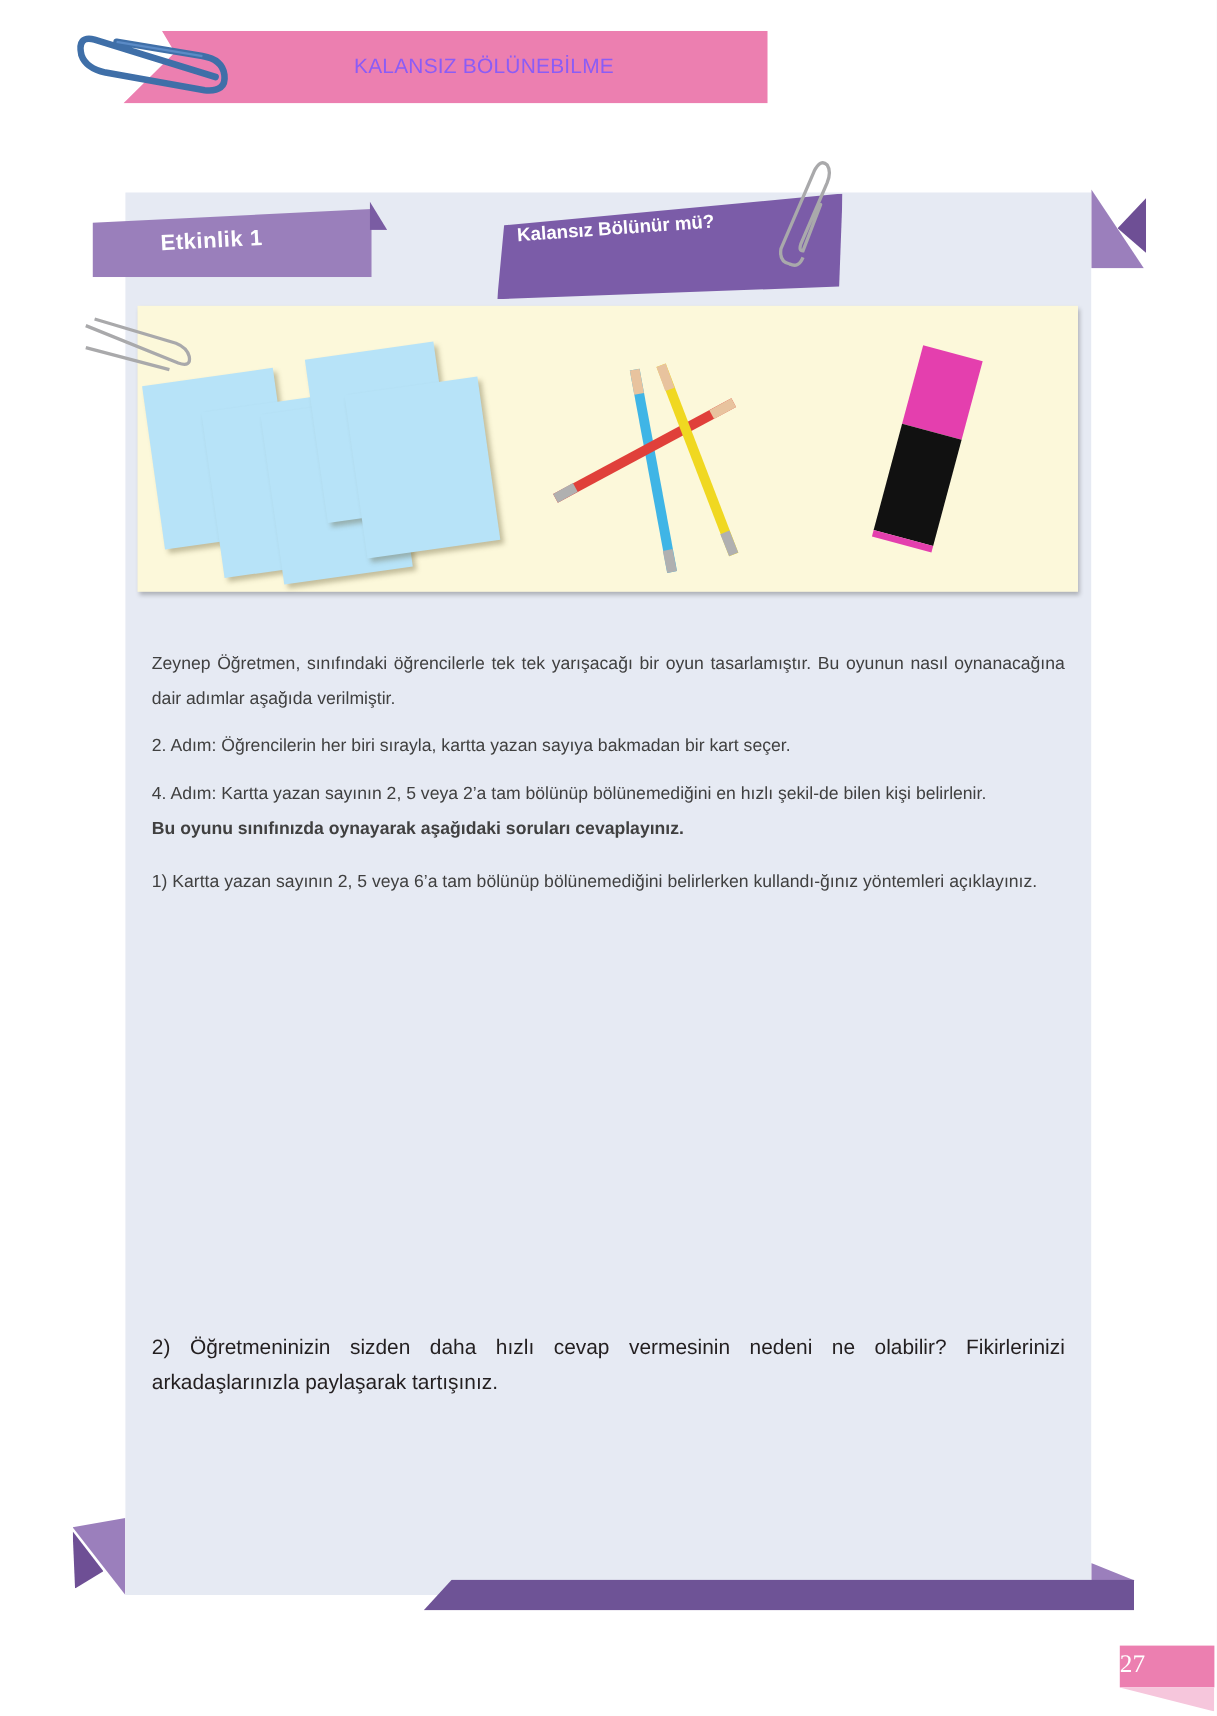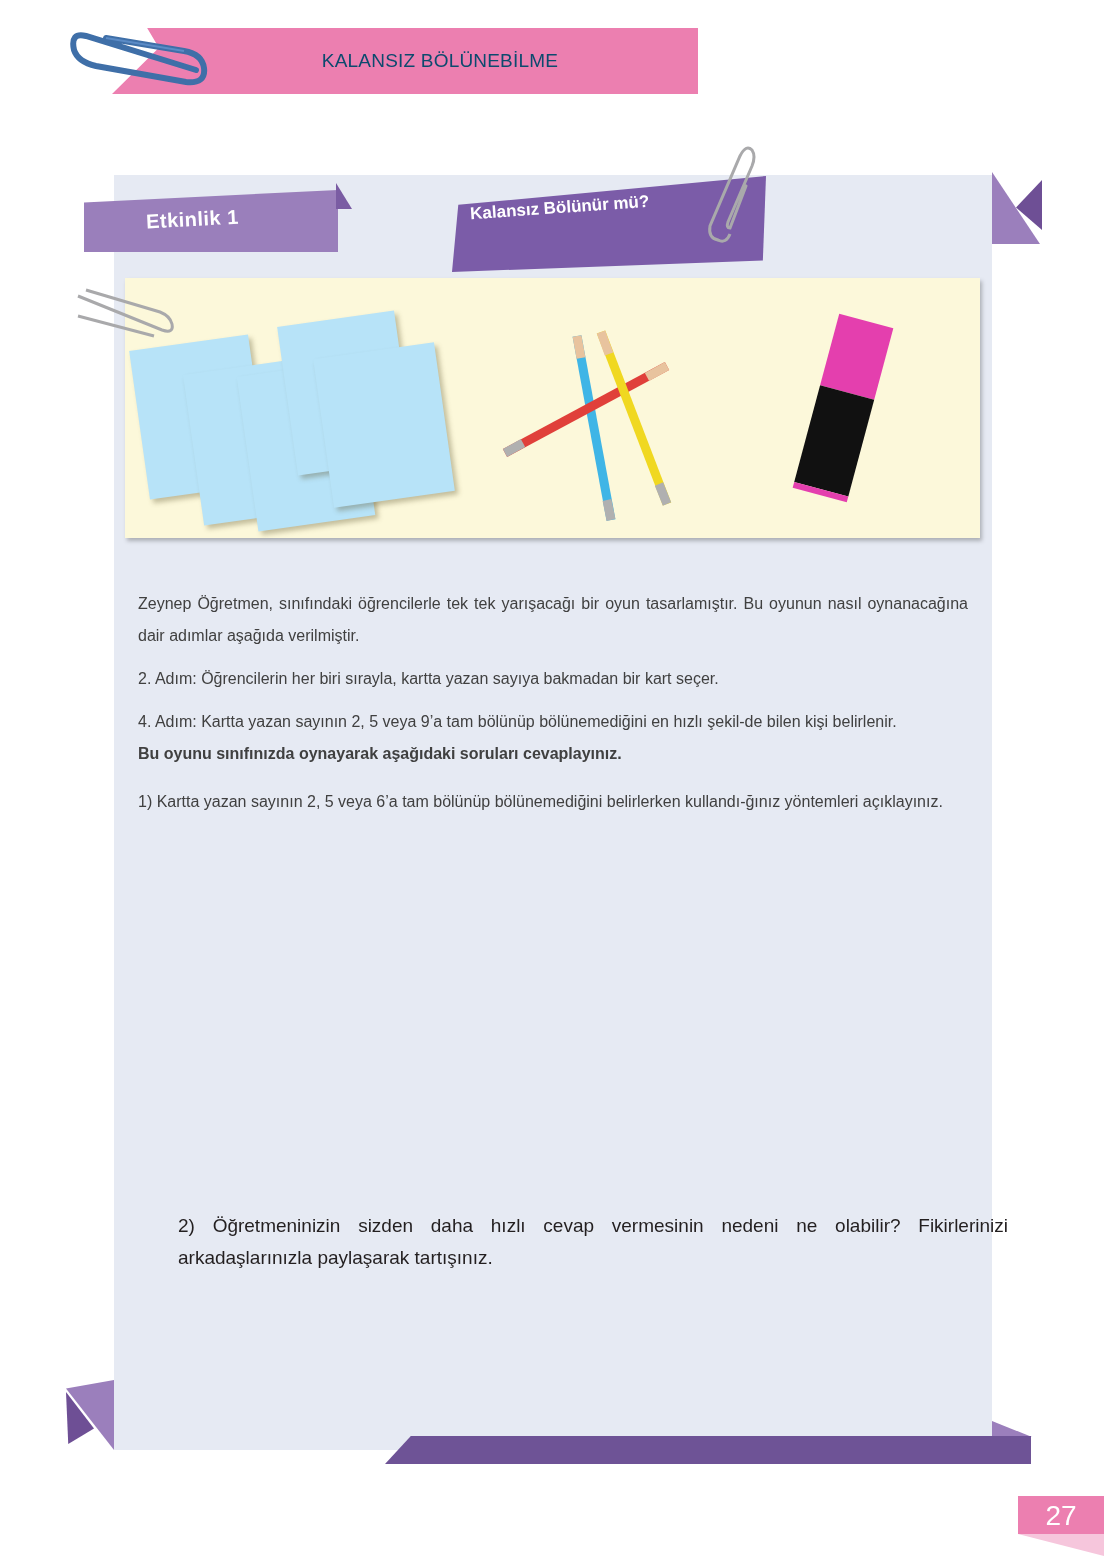--- a/index.html
+++ b/index.html
@@ -4,21 +4,21 @@
 <style>
   html, body { margin: 0; padding: 0; background: #ffffff; }
   body { width: 1106px; height: 1560px; position: relative; overflow: hidden;
          font-family: "Liberation Sans", sans-serif; color: #231f20; }
   .abs { position: absolute; }
 
   
   .header-banner { left: 112px; top: 28px; width: 586px; height: 66px;
     background: #ec7fb0; clip-path: polygon(6% 0, 100% 0, 100% 100%, 0 100%, 8% 30%); }
   .header-title { left: 300px; top: 50px; width: 280px; text-align: center;
-    color: #0c4a6e; font-size: 19px; letter-spacing: 0.2px; }
+    color: #8b5cf6; font-size: 19px; letter-spacing: 0.2px; }
 
   
   .panel { left: 114px; top: 175px; width: 878px; height: 1275px; background: #e6eaf3; }
 
   
   .fold-tr-a { left: 992px; top: 172px; width: 48px; height: 72px; background: #9b7fbc;
     clip-path: polygon(0 0, 100% 100%, 0 100%); }
   .fold-tr-b { left: 1016px; top: 180px; width: 26px; height: 50px; background: #6e4f95;
     clip-path: polygon(100% 0, 100% 100%, 0 55%); }
   .fold-bl-a { left: 66px; top: 1380px; width: 48px; height: 70px; background: #9b7fbc;
@@ -48,29 +48,29 @@
   .illus { left: 125px; top: 278px; width: 855px; height: 260px; background: #fcf8da;
     box-shadow: 2px 3px 4px rgba(0,0,0,0.25); }
 
   .card { position: absolute; background: #b7e3f8; box-shadow: 3px 4px 5px rgba(90,80,40,0.35); }
 
   
   .content { left: 138px; top: 588px; width: 830px; font-size: 16px; line-height: 32px;
     color: #404040; }
   .content p { margin: 0 0 11px 0; text-align: justify; }
   .content p.bold { font-weight: bold; margin-bottom: 16px; }
-  .q2 { left: 138px; top: 1210px; width: 830px; font-size: 19px; line-height: 32px; margin-left: 40px; }
+  .q2 { left: 138px; top: 1210px; width: 830px; font-size: 19px; line-height: 32px; }
   .q2 p { margin: 0; text-align: justify; }
 
   
   .pagenum-box { left: 1018px; top: 1496px; width: 86px; height: 38px; background: #ec7fb0; }
   .pagenum-tail { left: 1018px; top: 1534px; width: 86px; height: 22px; background: #f6c6dc;
     clip-path: polygon(0 0, 100% 0, 100% 100%); }
-  .pagenum { left: 1018px; top: 1500px; width: 86px; text-align: center; color: #ffffff;
-    font-size: 28px; }
+  .pagenum { left: 1018px; top: 1500px; width: 86px; text-align: left; color: #ffffff;
+    font-size: 23px; font-family: Liberation Serif, serif; }
 </style>
 </head>
 <body>
 
 <div class="abs header-banner"></div>
 <div class="abs header-title">KALANSIZ BÖLÜNEBİLME</div>
 
 <svg class="abs" style="left:66px;top:24px" width="145" height="62">
   <path d="M130 46 L20 12 Q4 8 8 26 Q12 38 30 42 L120 58 Q140 60 138 44 Q136 30 118 27 L40 14" fill="none" stroke="#3f6fa8" stroke-width="6" stroke-linecap="round"></path>
   <path d="M40 14 L118 27" fill="none" stroke="#5b8bc6" stroke-width="2"></path>
@@ -126,21 +126,21 @@
 </div>
 
 <svg class="abs" style="left:74px;top:288px" width="104" height="54">
   <path d="M4 8 L88 42 Q100 46 98 36 Q96 28 86 24 L12 2" fill="none" stroke="#a9a9ab" stroke-width="3"></path>
   <path d="M4 28 L80 48" fill="none" stroke="#a9a9ab" stroke-width="3"></path>
 </svg>
 
 <div class="abs content">
   <p>Zeynep Öğretmen, sınıfındaki öğrencilerle tek tek yarışacağı bir oyun tasarlamıştır. Bu oyunun nasıl oynanacağına dair adımlar aşağıda verilmiştir.</p>
   <p>2. Adım: Öğrencilerin her biri sırayla, kartta yazan sayıya bakmadan bir kart seçer.</p>
-  <p style="margin-bottom:0">4. Adım: Kartta yazan sayının 2, 5 veya 9’a tam bölünüp bölünemediğini en hızlı şekil-de bilen kişi belirlenir.</p>
+  <p style="margin-bottom:0">4. Adım: Kartta yazan sayının 2, 5 veya 2’a tam bölünüp bölünemediğini en hızlı şekil-de bilen kişi belirlenir.</p>
   <p class="bold">Bu oyunu sınıfınızda oynayarak aşağıdaki soruları cevaplayınız.</p>
   <p>1) Kartta yazan sayının 2, 5 veya 6’a tam bölünüp bölünemediğini belirlerken kullandı-ğınız yöntemleri açıklayınız.</p>
 </div>
 
 <div class="abs q2">
   <p>2) Öğretmeninizin sizden daha hızlı cevap vermesinin nedeni ne olabilir? Fikirlerinizi arkadaşlarınızla paylaşarak tartışınız.</p>
 </div>
 
 <div class="abs pagenum-box"></div>
 <div class="abs pagenum-tail"></div>

